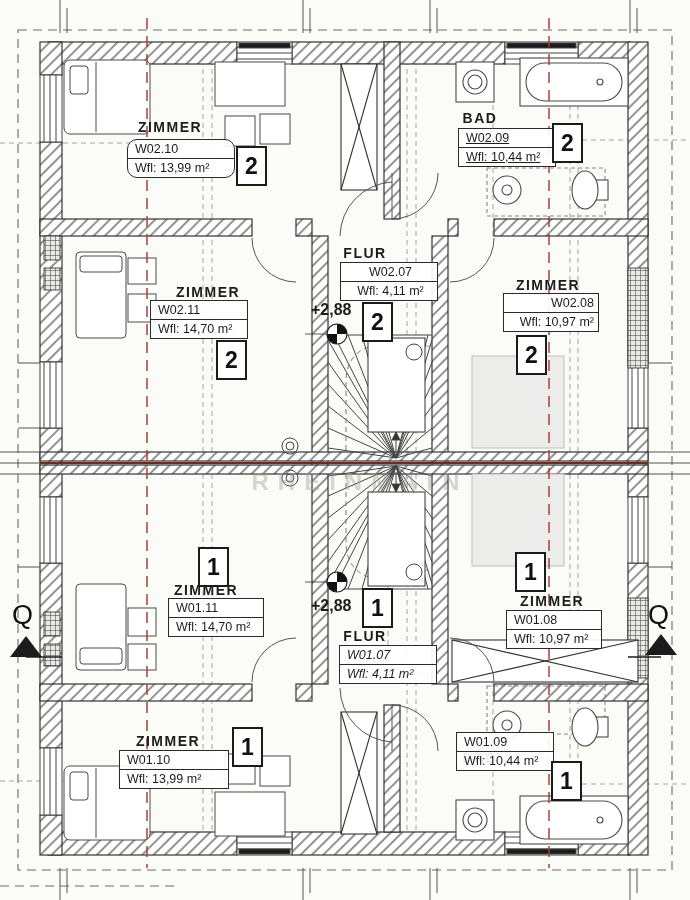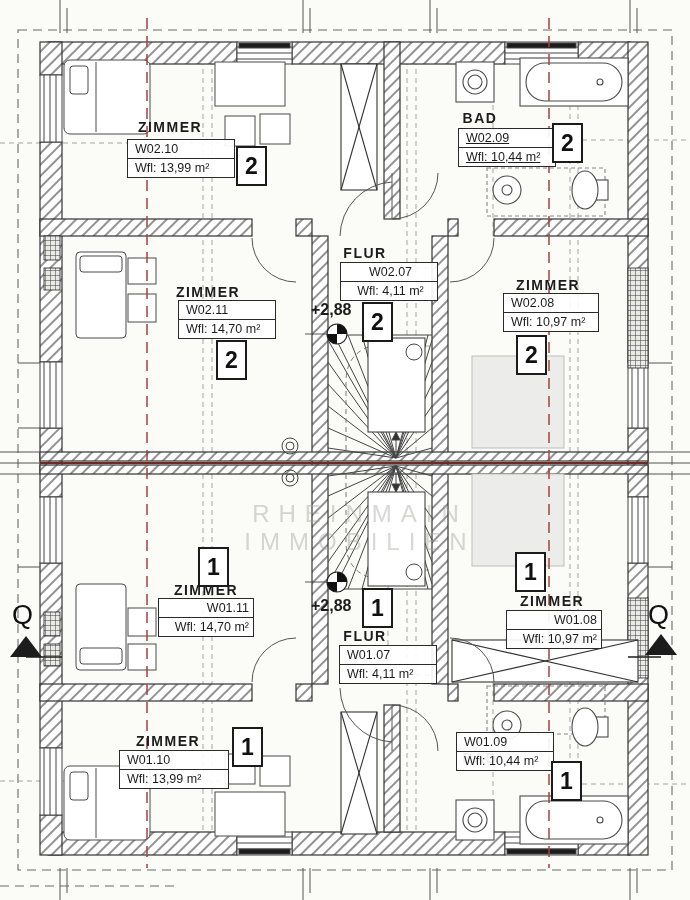--- a/index.html
+++ b/index.html
@@ -9,21 +9,21 @@
   svg{position:absolute;left:0;top:0;}
   .room-name{font-weight:bold;font-size:14px;letter-spacing:1.5px;text-align:center;white-space:nowrap;}
   .label-box{border:1.4px solid #2a2a2a;background:rgba(255,255,255,.92);font-size:12.5px;}
   .label-box .row{padding:1px 4px 1px 7px;height:16px;line-height:16px;white-space:nowrap;}
   .label-box .row + .row{border-top:1.3px solid #2a2a2a;}
   .badge{border:2px solid #1b1b1b;background:#fff;font-weight:bold;font-size:23px;width:27px;height:36px;
          display:flex;align-items:center;justify-content:center;color:#111;}
   .level{font-size:16px;font-weight:bold;white-space:nowrap;}
   .qmark{font-size:27px;font-weight:normal;color:#111;}
   .watermark{position:absolute;left:170px;width:380px;text-align:center;color:rgba(160,160,150,.42);
-             font-weight:normal;font-size:24px;letter-spacing:9px;white-space:nowrap;pointer-events:none;margin-top:32px;}
+             font-weight:bold;font-size:24px;letter-spacing:9px;white-space:nowrap;pointer-events:none;}
 </style>
 </head>
 <body>
 
 <div class="canvas">
 
 <svg width="690" height="900" viewBox="0 0 690 900">
   <defs>
     <pattern id="hatch" patternUnits="userSpaceOnUse" width="8" height="8" patternTransform="rotate(45)">
       <rect width="8" height="8" fill="#ffffff"></rect>
@@ -339,77 +339,76 @@
   </g>
   <g>
     <line x1="305" y1="582" x2="337" y2="582" stroke="#444" stroke-width="0.9"></line>
     <circle cx="337" cy="582" r="10" fill="#fff" stroke="#222" stroke-width="1.2"></circle>
     <path d="M337 582 L337 572 A10 10 0 0 1 347 582 Z" fill="#111"></path>
     <path d="M337 582 L337 592 A10 10 0 0 1 327 582 Z" fill="#111"></path>
   </g>
 </svg>
 
 <div class="watermark" style="top:468px;">RHEINMAIN</div>
-<div class="watermark" style="top:496px;">IMMOBILIEN</div>
 
 <div class="abs room-name" style="left:118px;top:119px;width:104px;">ZIMMER</div>
-<div class="abs label-box" style="left:127px;top:139px;width:106px;">
+<div class="abs label-box" style="left:127px;top:139px;width:106px;border-radius:10px;">
   <div class="row">W02.10</div>
   <div class="row">Wfl: 13,99 m²</div>
 </div>
 <div class="abs badge" style="left:236px;top:146px;">2</div>
 
 <div class="abs room-name" style="left:445px;top:110px;width:70px;">BAD</div>
 <div class="abs label-box" style="left:458px;top:128px;width:96px;text-decoration:underline;">
   <div class="row">W02.09</div>
   <div class="row">Wfl: 10,44 m²</div>
 </div>
 <div class="abs badge" style="left:552px;top:123px;">2</div>
 
 <div class="abs room-name" style="left:156px;top:284px;width:104px;">ZIMMER</div>
-<div class="abs label-box" style="left:178px;top:300px;width:96px;">
+<div class="abs label-box" style="left:150px;top:300px;width:96px;">
   <div class="row">W02.11</div>
   <div class="row">Wfl: 14,70 m²</div>
 </div>
 <div class="abs badge" style="left:216px;top:340px;">2</div>
 
 <div class="abs room-name" style="left:330px;top:245px;width:70px;">FLUR</div>
 <div class="abs label-box" style="left:340px;top:262px;width:96px;text-align:center;">
   <div class="row">W02.07</div>
   <div class="row">Wfl: 4,11 m²</div>
 </div>
 <div class="abs level" style="left:311px;top:301px;">+2,88</div>
 <div class="abs badge" style="left:362px;top:302px;">2</div>
 
 <div class="abs room-name" style="left:496px;top:277px;width:104px;">ZIMMER</div>
-<div class="abs label-box" style="left:503px;top:293px;width:94px;">
+<div class="abs label-box" style="left:503px;top:293px;width:94px;text-align:right;">
   <div class="row">W02.08</div>
   <div class="row">Wfl: 10,97 m²</div>
 </div>
 <div class="abs badge" style="left:516px;top:335px;">2</div>
 
 <div class="abs badge" style="left:198px;top:547px;">1</div>
 <div class="abs badge" style="left:515px;top:552px;">1</div>
 
 <div class="abs room-name" style="left:154px;top:582px;width:104px;">ZIMMER</div>
-<div class="abs label-box" style="left:158px;top:598px;width:94px;text-align:right;">
+<div class="abs label-box" style="left:168px;top:598px;width:94px;">
   <div class="row">W01.11</div>
   <div class="row">Wfl: 14,70 m²</div>
 </div>
 
 <div class="abs badge" style="left:362px;top:588px;">1</div>
 <div class="abs level" style="left:311px;top:597px;">+2,88</div>
 <div class="abs room-name" style="left:330px;top:628px;width:70px;">FLUR</div>
-<div class="abs label-box" style="left:339px;top:645px;width:96px;">
+<div class="abs label-box" style="left:339px;top:645px;width:96px;font-style:italic;">
   <div class="row">W01.07</div>
   <div class="row">Wfl: 4,11 m²</div>
 </div>
 
 <div class="abs room-name" style="left:500px;top:593px;width:104px;">ZIMMER</div>
-<div class="abs label-box" style="left:506px;top:610px;width:94px;text-align:right;">
+<div class="abs label-box" style="left:506px;top:610px;width:94px;">
   <div class="row">W01.08</div>
   <div class="row">Wfl: 10,97 m²</div>
 </div>
 
 <div class="abs room-name" style="left:116px;top:733px;width:104px;">ZIMMER</div>
 <div class="abs label-box" style="left:119px;top:750px;width:108px;">
   <div class="row">W01.10</div>
   <div class="row">Wfl: 13,99 m²</div>
 </div>
 <div class="abs badge" style="left:232px;top:727px;">1</div>

